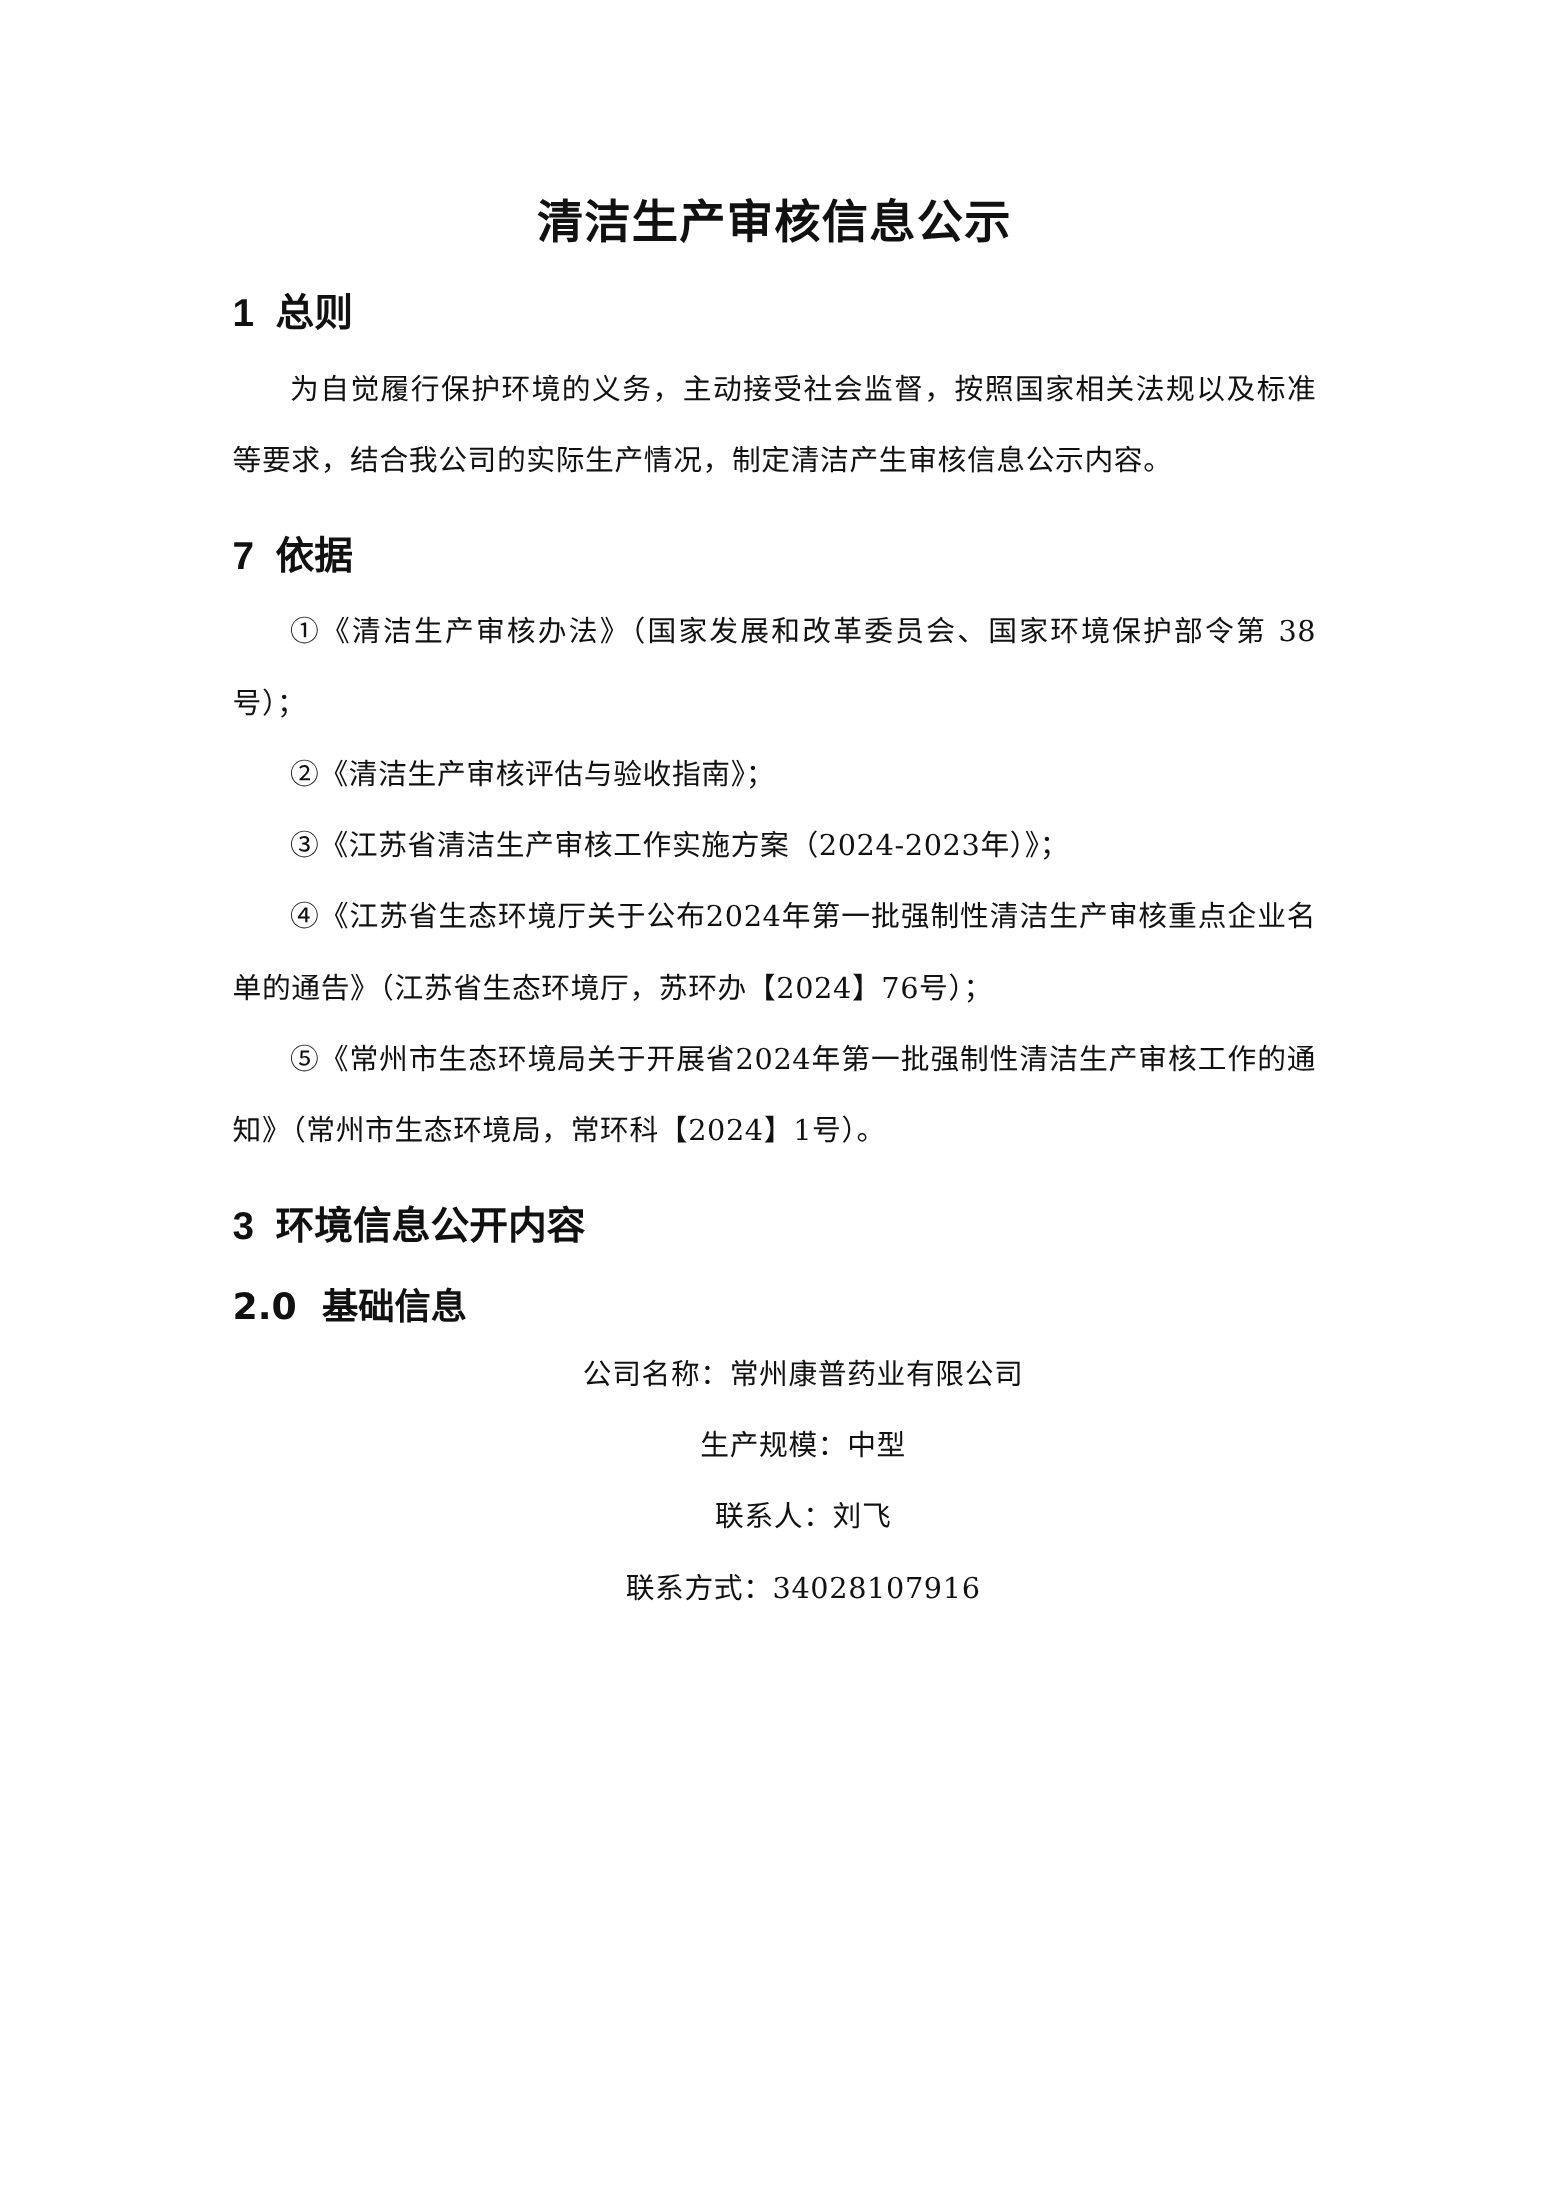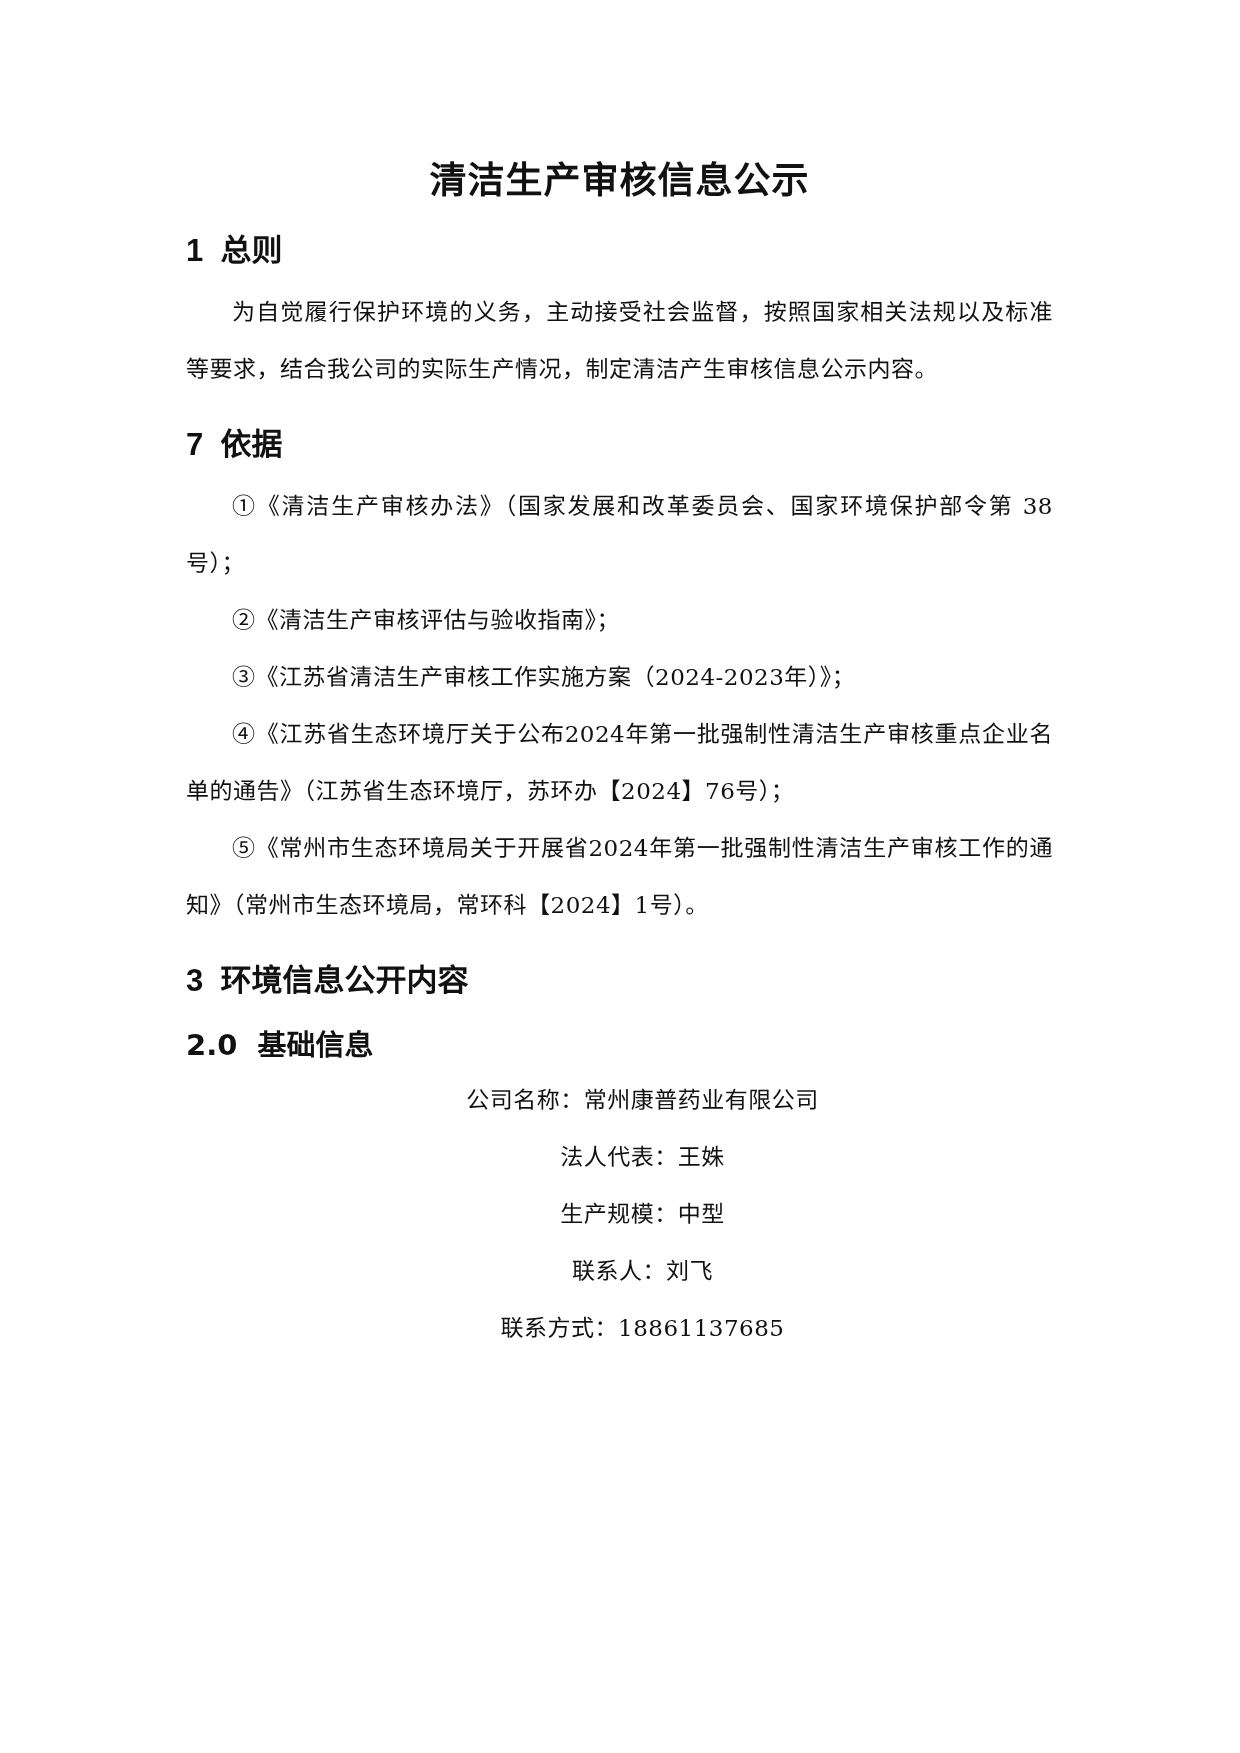--- a/index.html
+++ b/index.html
@@ -12,21 +12,21 @@
     width: 1240px;
     min-height: 1753px;
     box-sizing: border-box;
     margin: 0 auto;
     background: #ffffff;
     color: #111111;
     padding: 158px 187px 215px 186px;
     font-family: "DejaVu Serif", "Liberation Serif", serif;
   }
   .doc-title {
-    font-family: Liberation Serif, serif;
+    font-family: Liberation Mono, monospace;
     font-weight: bold;
     font-size: 37px;
     line-height: 46px;
     text-align: center;
     margin: 0 0 22px 0;
     white-space: pre-wrap;
     letter-spacing: 1px;
   }
   .h1 {
     font-family: Liberation Sans, sans-serif;
@@ -78,22 +78,21 @@
   <p class="body-para">④《江苏省生态环境厅关于公布2024年第一批强制性清洁生产审核重点企业名单的通告》（江苏省生态环境厅，苏环办【2024】76号）；</p>
 
   <p class="body-para">⑤《常州市生态环境局关于开展省2024年第一批强制性清洁生产审核工作的通知》（常州市生态环境局，常环科【2024】1号）。</p>
 
   <div class="h1">3  环境信息公开内容</div>
 
   <div class="h2">2.0  基础信息</div>
 
   <p class="body-para info-line">公司名称：常州康普药业有限公司</p>
 
-  <p class="body-para info-line">法人代表：王姝</p>
 
 
   <p class="body-para info-line">生产规模：中型</p>
 
   <p class="body-para info-line">联系人：刘飞</p>
 
-  <p class="body-para info-line">联系方式：18861137685</p>
+  <p class="body-para info-line">联系方式：34028107916</p>
 
 </div>
 
 </body></html>

